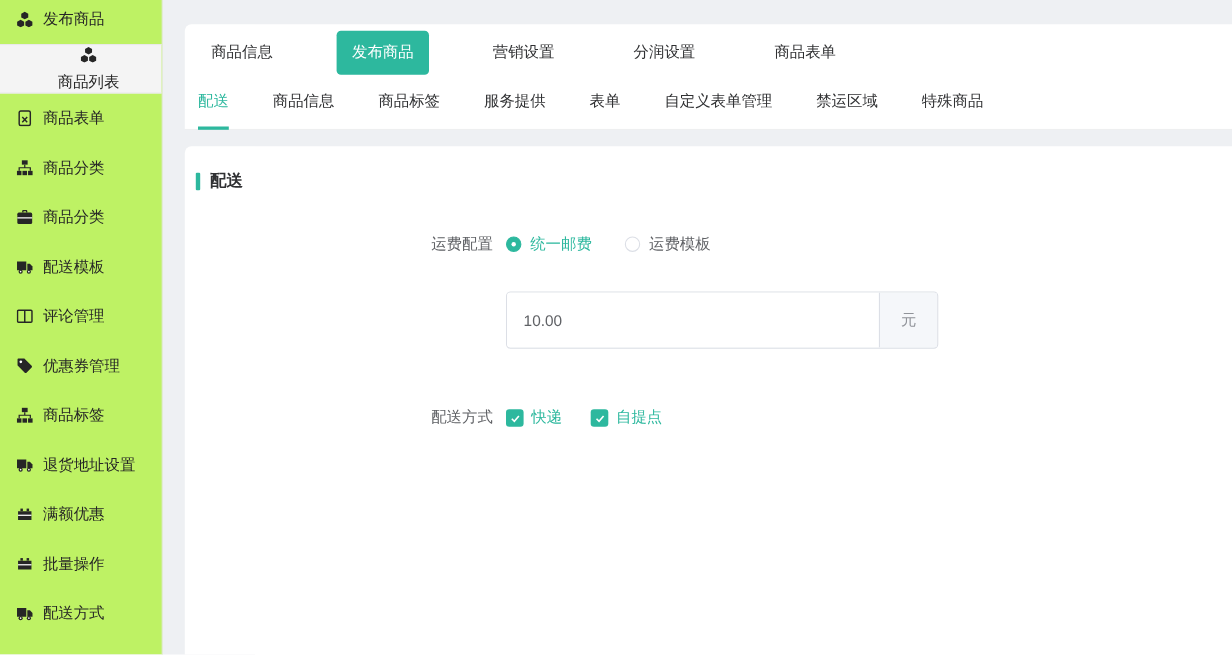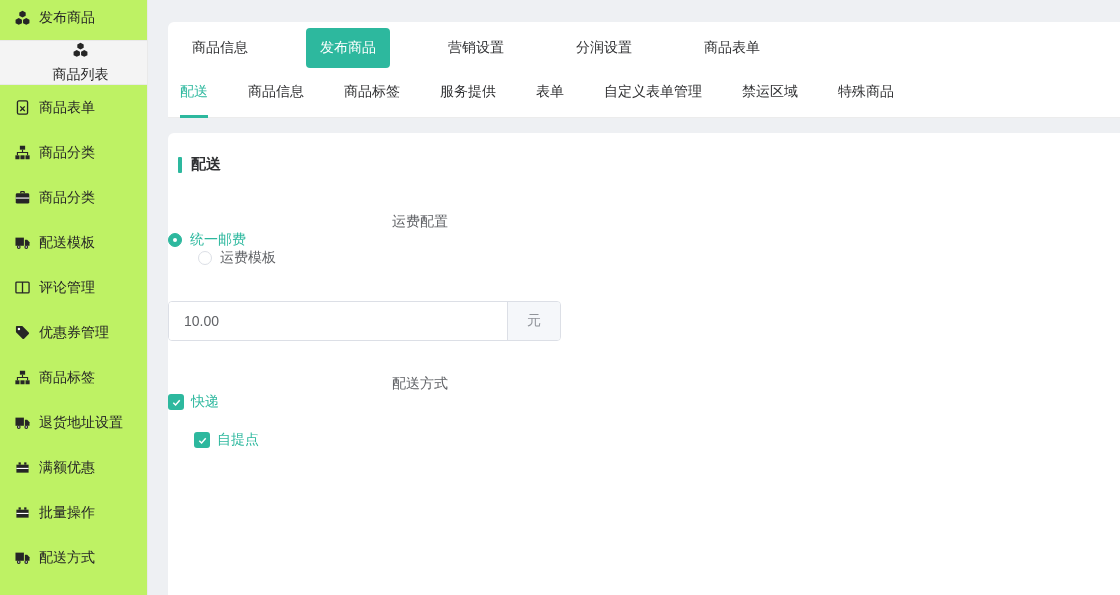--- a/index.html
+++ b/index.html
@@ -52,21 +52,21 @@
     position:absolute; left:20px; right:0; top:133px; bottom:-10px;
     background:#fff; border-radius:6px 0 0 0;
   }
   .section-title {
     display:flex; align-items:center; gap:9px;
     margin:22px 0 0 10px; font-size:15px; font-weight:bold; color:#303133;
   }
   .title-bar { width:4px; height:16px; background:var(--accent); border-radius:1px; }
 
   .form { margin-top:39px; }
-  .form-row { display:flex; align-items:flex-start;flex-direction:column; }
+  .form-row { display:flex; align-items:flex-end; }
   .form-row + .form-row { margin-top:34px; }
   .form-label {
     width:292px; padding-right:12px; text-align:right;
     font-size:14px; color:#606266; flex:0 0 auto;
   }
   .spacer-label { width:292px; flex:0 0 auto; }
 
   
   .radio-group { display:flex; align-items:center; cursor:pointer; }
   .radio-group + .radio-group { margin-left:30px; }
@@ -77,21 +77,21 @@
   .radio-group.checked .radio-dot { background:var(--accent); border-color:var(--accent); }
   .radio-group.checked .radio-dot::after {
     content:""; position:absolute; left:4px; top:4px; width:4px; height:4px;
     border-radius:50%; background:#fff;
   }
   .radio-label { margin-left:8px; font-size:14px; color:#606266; }
   .radio-group.checked .radio-label { color:var(--accent); }
 
   
   .input-group {
-    display:flex; width:393px; height:40px;
+    display:flex; width:393px; height:52px;
     border:1px solid #dcdfe6; border-radius:4px; overflow:hidden; background:#fff;
   }
   .input-group input {
     border:none; outline:none; flex:1; padding:0 15px;
     font-size:14px; color:#606266; font-family:inherit; min-width:0;
   }
   .input-addon {
     width:53px; flex:0 0 auto; background:#f5f7fa; border-left:1px solid #dcdfe6;
     display:flex; align-items:center; justify-content:center;
     font-size:14px; color:#909399;

